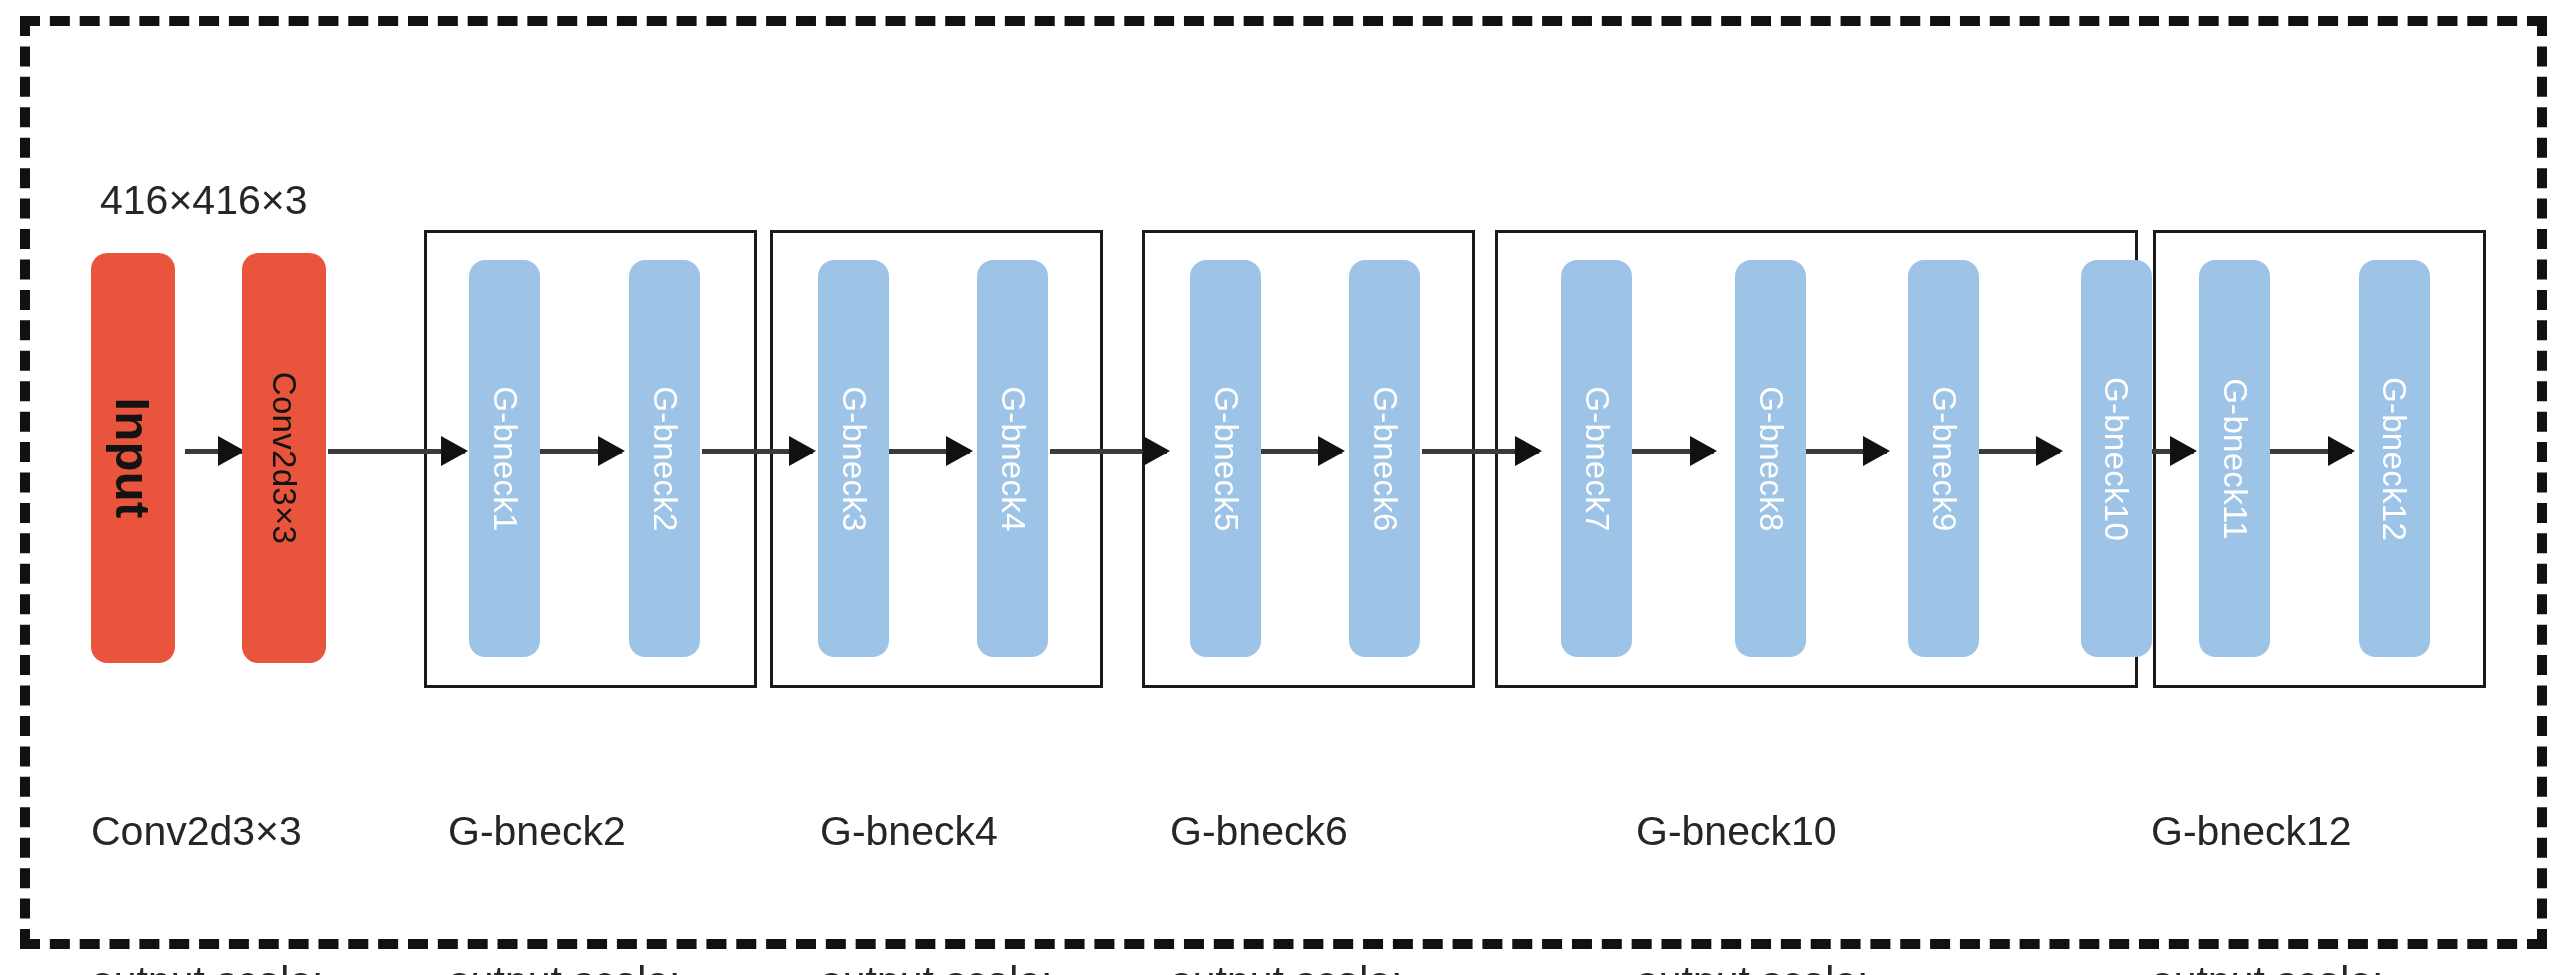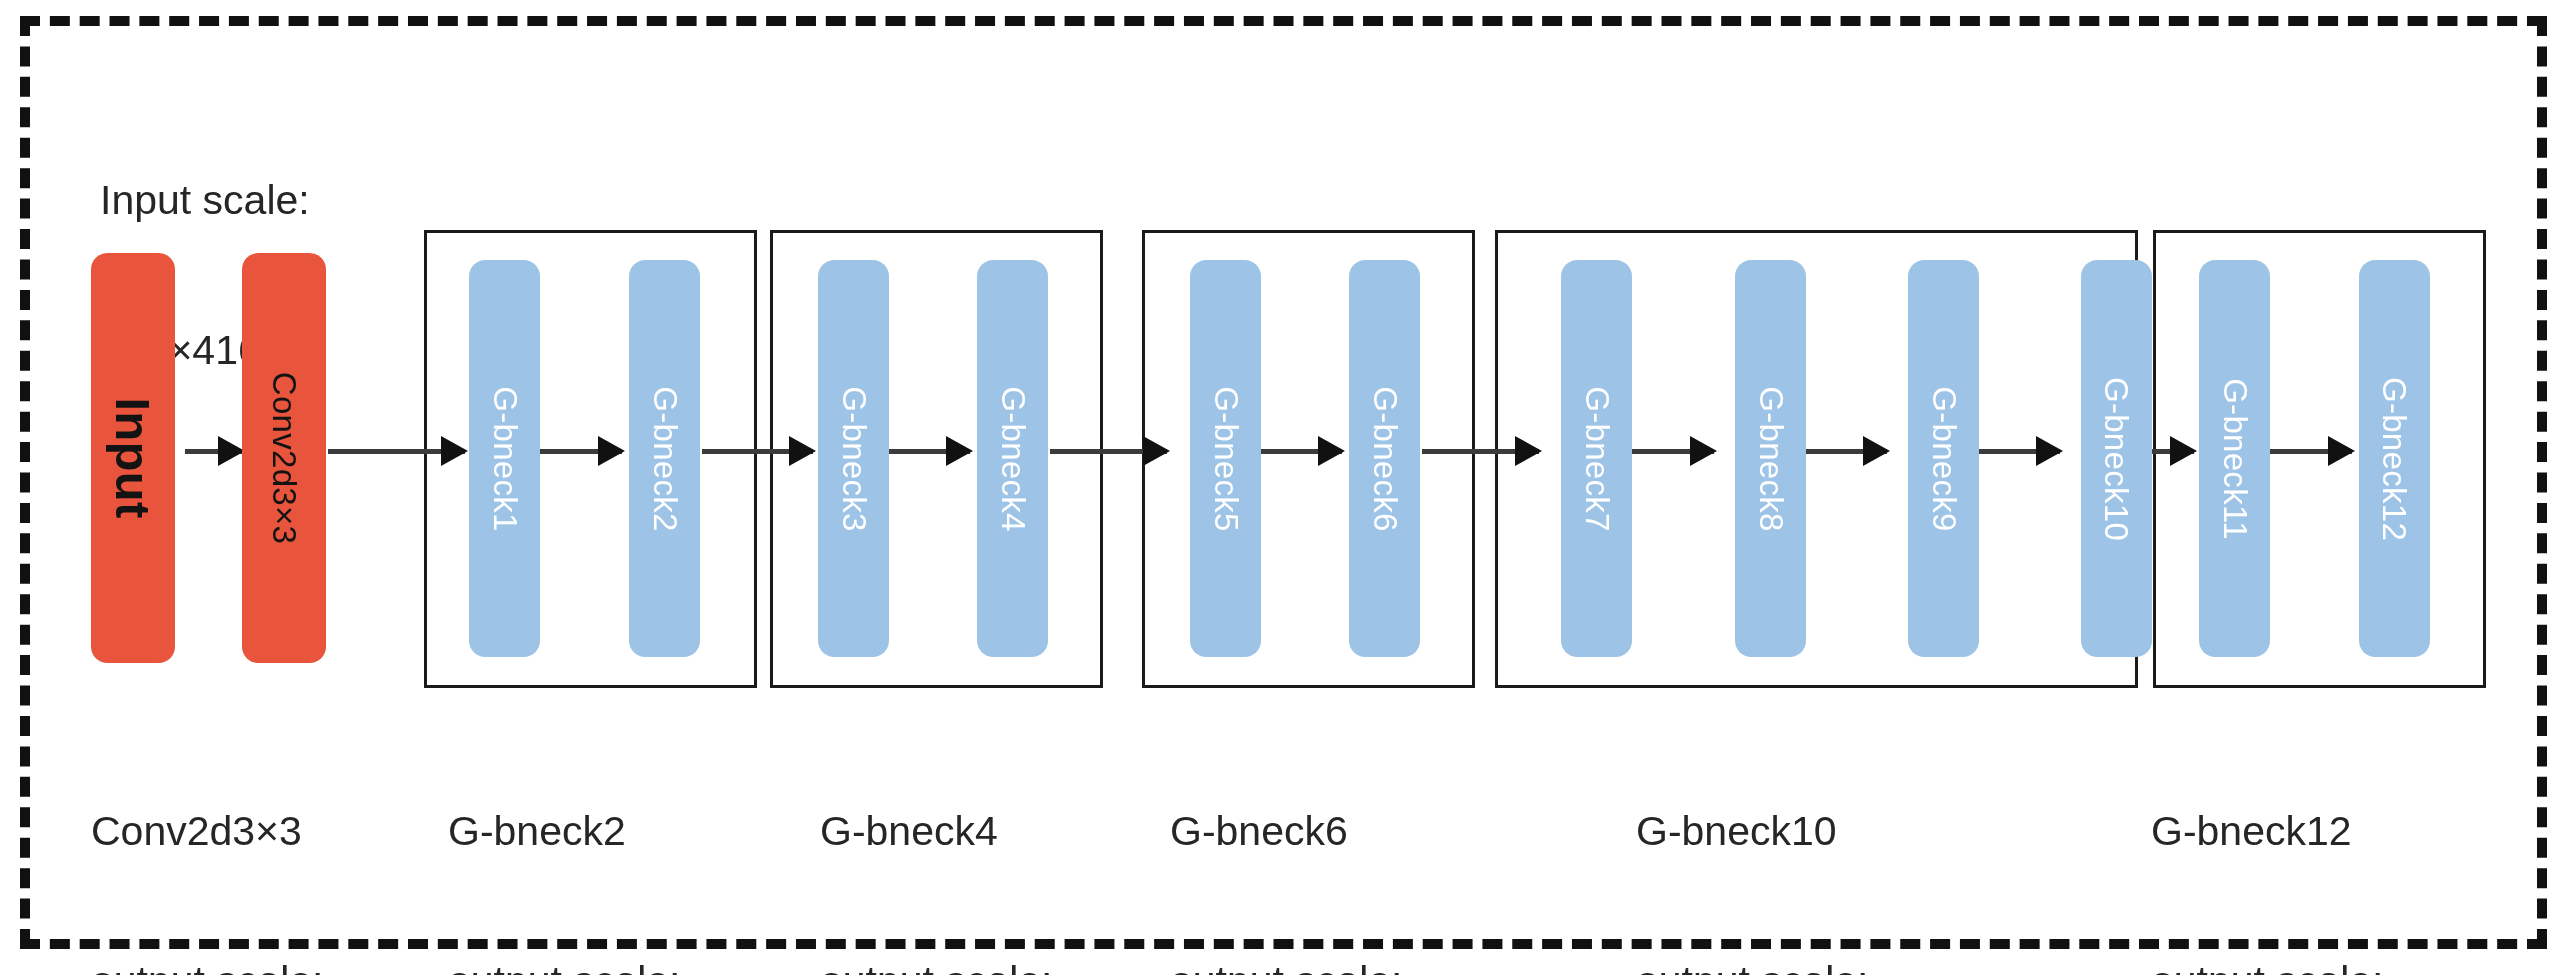--- a/index.html
+++ b/index.html
@@ -97,21 +97,20 @@
   }
 </style>
 </head>
 <body>
 
 <div id="canvas">
 
   <div id="outer-frame"></div>
 
   <div id="input-scale-note">
-    <div>Input scale:</div>
     <div>416×416×3</div>
   </div>
 
   <div class="stage-box" style="left:424px; top:230px; width:333px; height:458px;"></div>
   <div class="stage-box" style="left:770px; top:230px; width:333px; height:458px;"></div>
   <div class="stage-box" style="left:1142px; top:230px; width:333px; height:458px;"></div>
   <div class="stage-box" style="left:1495px; top:230px; width:643px; height:458px;"></div>
   <div class="stage-box" style="left:2153px; top:230px; width:333px; height:458px;"></div>
 
   <div class="arrow" style="left:185px;  top:449px; width:57px;"></div>

